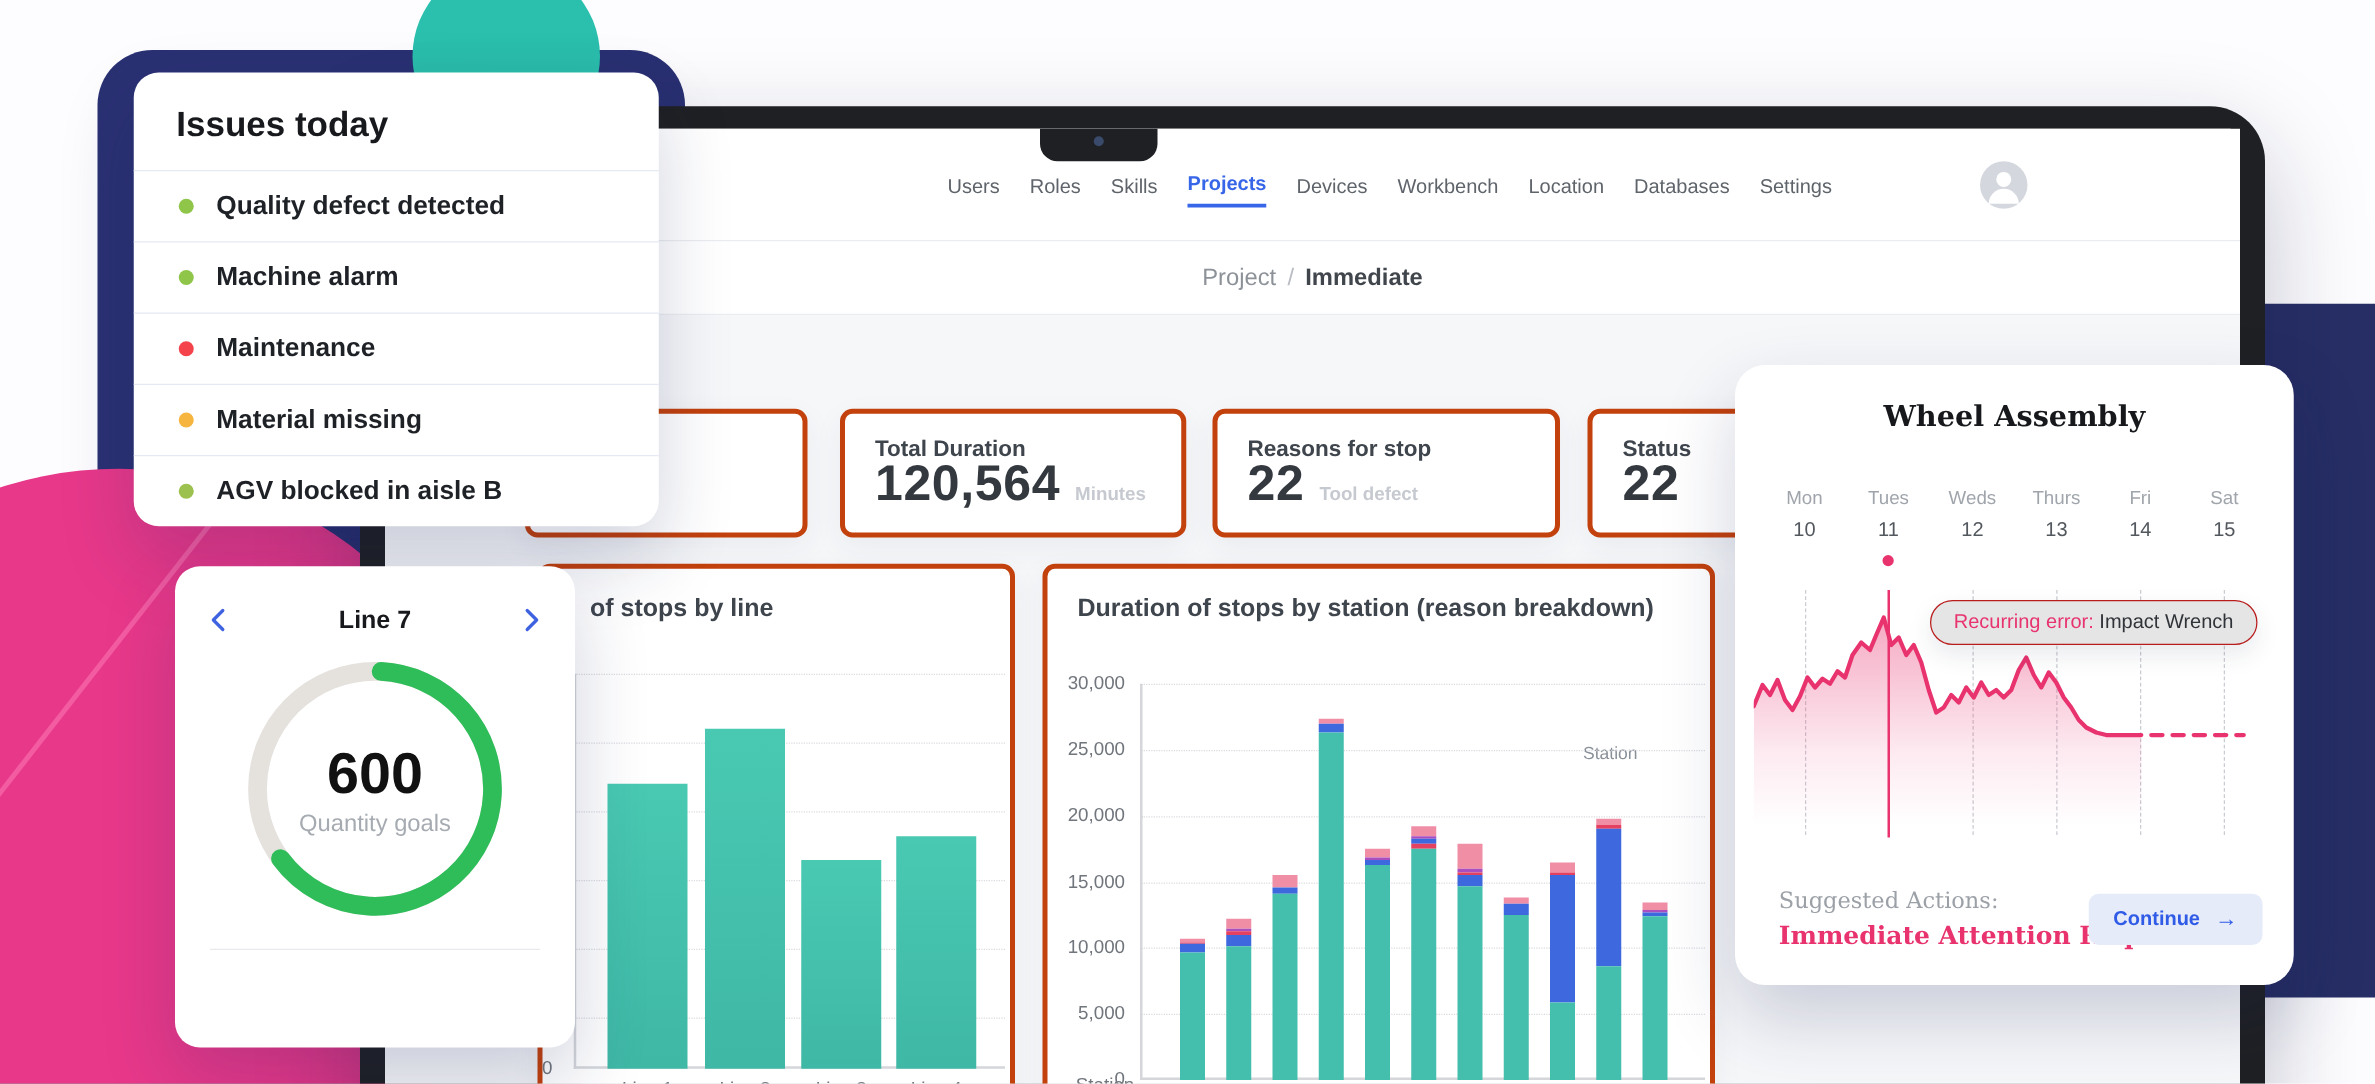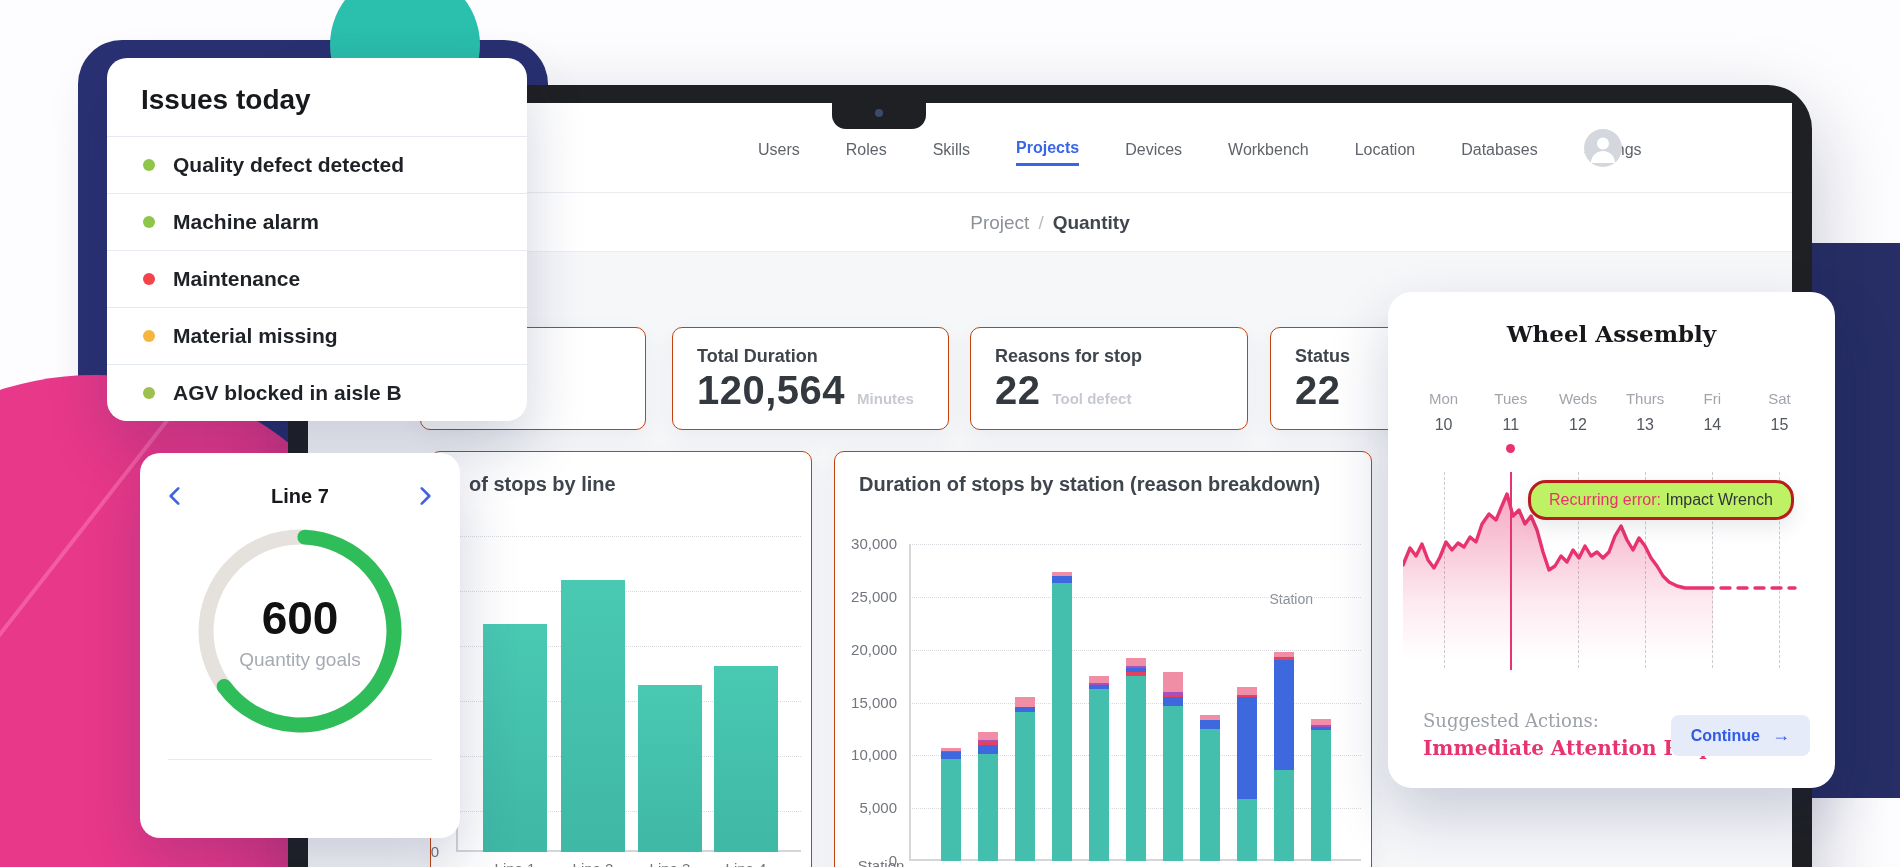--- a/index.html
+++ b/index.html
@@ -18,31 +18,31 @@
 
   
   .laptop{left:288px;top:85px;width:1524px;height:900px;background:#1F2023;border-radius:44px 44px 0 0;z-index:4;
           box-shadow:0 30px 80px rgba(20,25,60,.25);}
   .screen{position:absolute;left:20px;top:18px;right:20px;bottom:0;background:#ffffff;border-radius:8px 8px 0 0;overflow:hidden;}
   .notch{left:832px;top:103px;width:94px;height:26px;background:#1F2023;border-radius:0 0 14px 14px;z-index:6;}
   .camera{position:absolute;left:43px;top:6px;width:8px;height:8px;border-radius:50%;background:#3A4A6B;}
 
   
   .topbar{left:308px;top:103px;width:1484px;height:90px;background:#fff;border-bottom:1px solid #ECEDF1;z-index:5;}
-  .nav-items{position:absolute;left:450px;top:0;height:100%;display:flex;align-items:center;gap:46px;}
+  .nav-items{position:absolute;left:450px;top:0;height:100%;display:flex;align-items:center;gap:24px;}
   .nav-item{font-size:16px;color:#5F646B;padding:10px 0 6px 0;cursor:pointer;}
   .nav-item.active{color:#3766E8;font-weight:bold;border-bottom:3px solid #3766E8;}
   .avatar{position:absolute;right:170px;top:26px;width:38px;height:38px;border-radius:50%;background:#D4D8DE;}
   .crumbbar{left:308px;top:194px;width:1484px;height:58px;background:#fff;border-bottom:1px solid #ECEDF1;z-index:5;
             display:flex;align-items:center;justify-content:center;font-size:19px;}
   .crumb-section{color:#8D9299;} .crumb-sep{color:#B9BDC3;margin:0 9px;} .crumb-page{color:#41464D;font-weight:bold;}
   .content{left:308px;top:252px;width:1484px;height:615px;background:#F6F7F9;z-index:5;}
 
   
-  .card{position:absolute;background:#fff;border:1px solid #c2410c;border-radius:10px;
+  .card{position:absolute;background:#fff;border:4px solid #c2410c;border-radius:10px;
         box-shadow:0 8px 24px rgba(40,50,80,.06);z-index:6;}
   .float-card{position:absolute;background:#fff;border-radius:20px;z-index:10;
         box-shadow:0 26px 60px rgba(25,35,90,.20);}
 
   
   .stat-label{position:absolute;left:24px;top:18px;font-size:18px;font-weight:bold;color:#3F454D;}
   .stat-row{position:absolute;left:24px;bottom:16px;display:flex;align-items:baseline;gap:12px;}
   .stat-value{font-size:40px;font-weight:800;color:#33393F;letter-spacing:.5px;}
   .stat-unit{font-size:15px;font-weight:bold;color:#C6CAD0;}
 
@@ -81,21 +81,21 @@
 
   
   .wheel-title{position:absolute;top:28px;left:0;right:0;text-align:center;font-size:23px;font-weight:bold;
                color:#17181B;font-family:"DejaVu Serif",serif;}
   .wheel-days{position:absolute;left:22px;right:22px;top:98px;display:flex;}
   .day-col{flex:1;text-align:center;font-family:Liberation Sans, sans-serif;}
   .day-name{font-size:15px;color:#A0A5AC;} .day-date{font-size:16px;color:#53585E;margin-top:9px;}
   .wheel-grid{position:absolute;border-left:1.5px dashed #C9CCD1;top:180px;height:196px;width:0;}
   .wheel-marker-line{position:absolute;width:2.5px;background:#E8336E;top:180px;height:198px;z-index:3;}
   .wheel-marker-dot{position:absolute;width:9px;height:9px;border-radius:50%;background:#E8336E;top:152px;z-index:3;}
-  .wheel-tooltip{position:absolute;left:140px;top:188px;background:#bef264;border:3px solid #b91c1c;border-radius:18px;
+  .wheel-tooltip{position:absolute;left:156px;top:188px;background:#e5e5e5;border:1px solid #b91c1c;border-radius:18px;
                  padding:8px 18px;font-size:16px;box-shadow:0 8px 20px rgba(40,50,80,.10);white-space:nowrap;z-index:4;}
   .tt-hl{color:#E8336E;} .tt-tx{color:#303439;}
   .wheel-svg{position:absolute;left:15px;top:188px;z-index:2;}
   .suggested{position:absolute;left:35px;bottom:28px;font-family:"DejaVu Serif",serif;}
   .suggested-label{font-size:18px;color:#9CA1A8;}
   .suggested-value{font-size:20px;font-weight:bold;color:#E8336E;margin-top:5px;}
   .continue-btn{position:absolute;right:25px;bottom:32px;background:#E6EBF9;border-radius:8px;padding:10px 20px;
                 font-size:16px;font-weight:bold;color:#2F5BE7;display:flex;align-items:center;gap:12px;cursor:pointer;}
 </style>
 </head>
@@ -134,21 +134,21 @@
       </svg>
     </div>
   </div>
   <div class="abs notch">
     <div class="camera"></div>
   </div>
 
   <div class="abs crumbbar">
     <span class="crumb-section">Project</span>
     <span class="crumb-sep">/</span>
-    <span class="crumb-page">Quantity</span>
+    <span class="crumb-page">Immediate</span>
   </div>
 
   <div class="abs content"></div>
 
   <div class="card" style="left:420px;top:327px;width:226px;height:103px;"></div>
 
   <div class="card" style="left:672px;top:327px;width:277px;height:103px;">
     <div class="stat-label">Total Duration</div>
     <div class="stat-row">
       <span class="stat-value">120,564</span>

